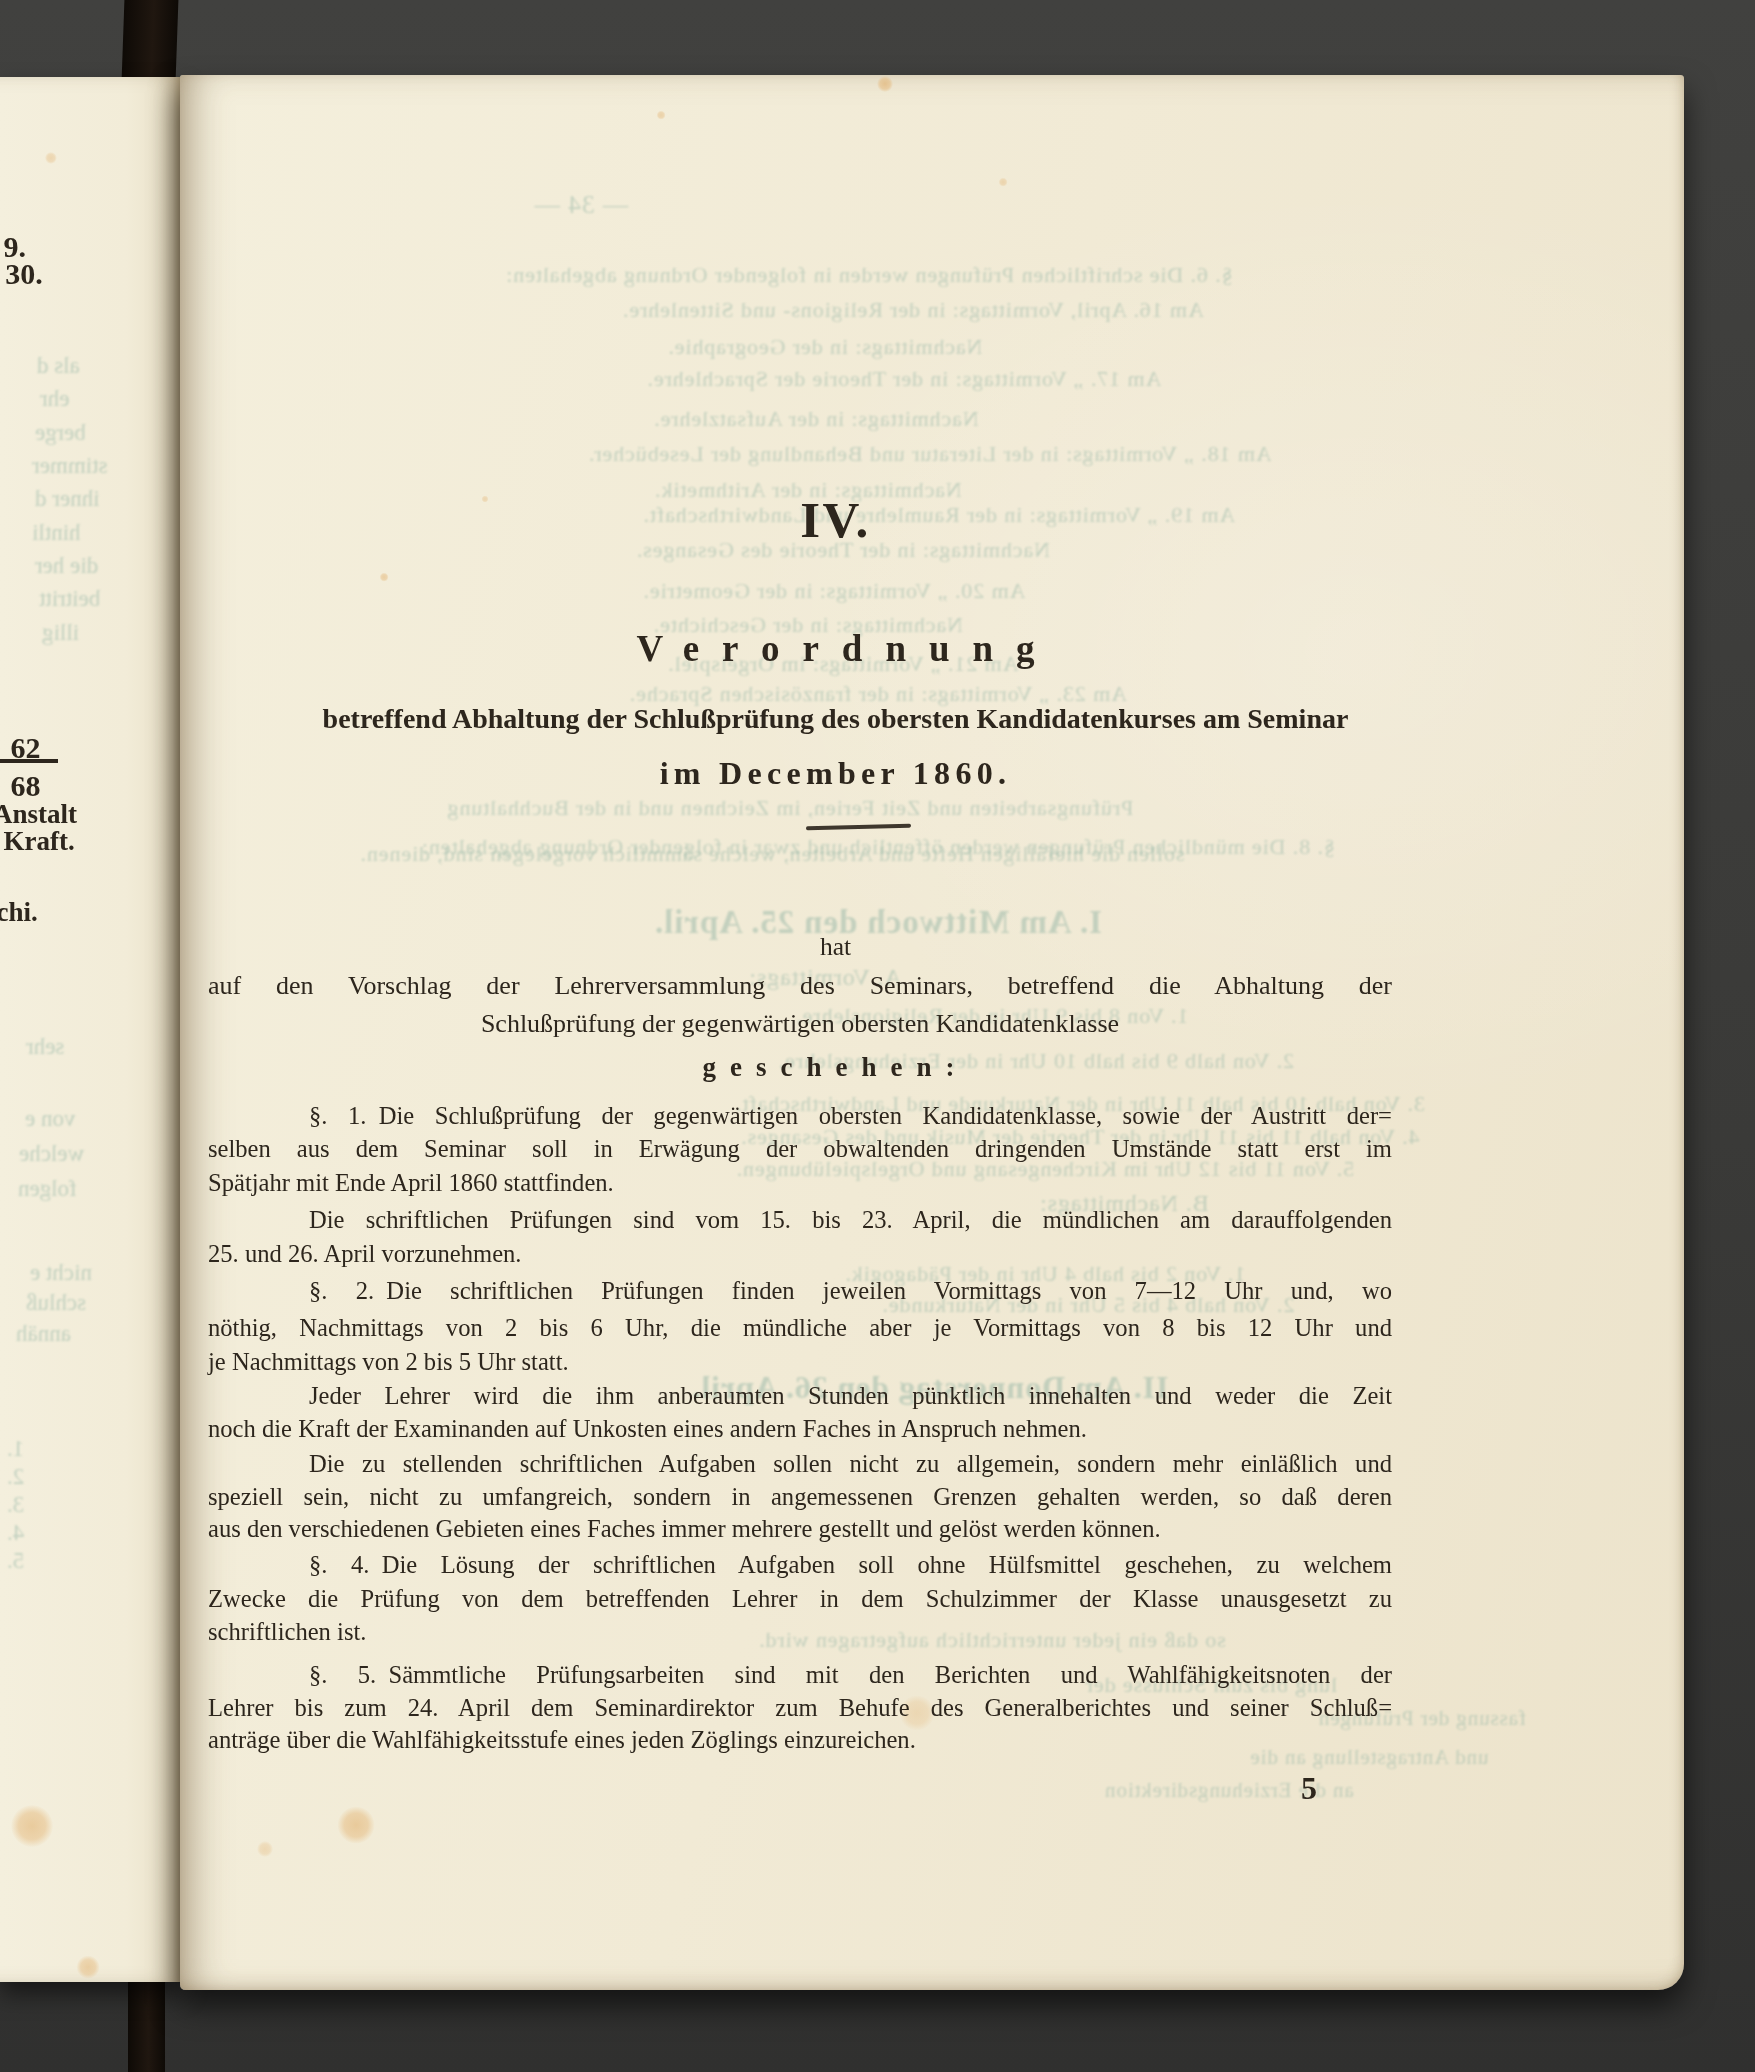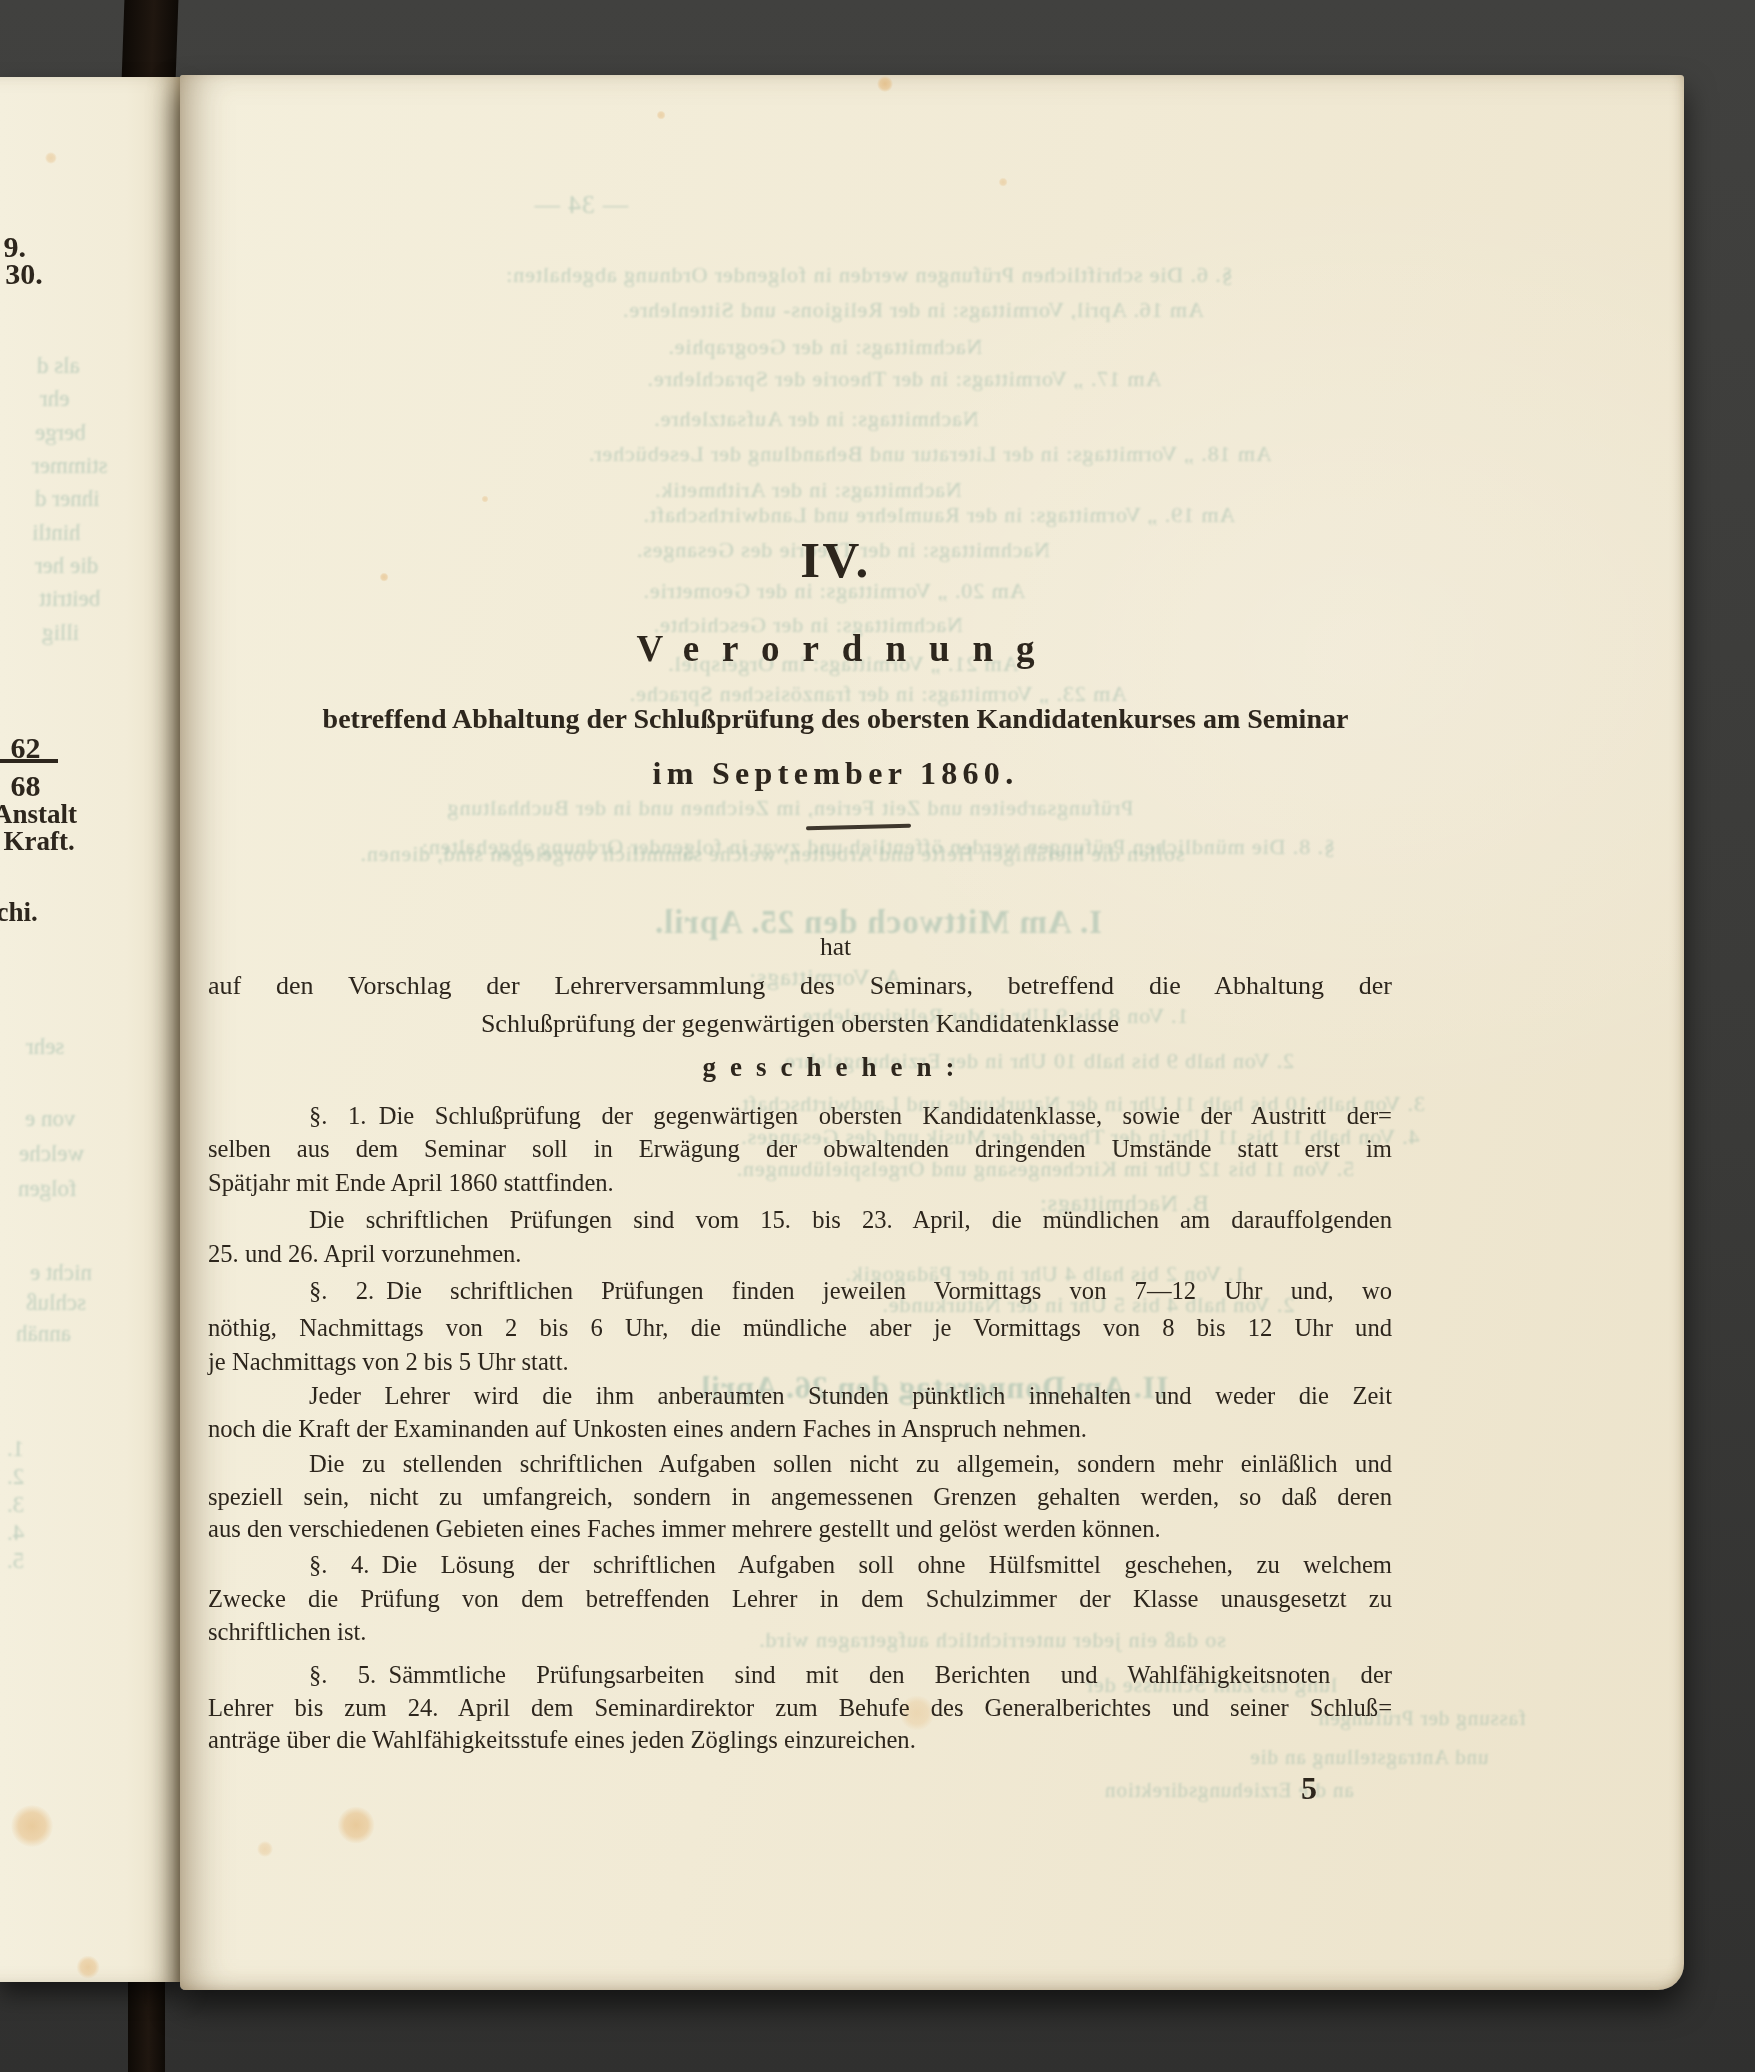--- a/index.html
+++ b/index.html
@@ -28,21 +28,21 @@
   .coords{position:absolute;width:1756px;height:2073px;}
   .main-page>.coords{left:-180px;top:-75px;}
   .edge-page>.coords{left:0;top:-77px;}
   
   .ghost{position:absolute;left:var(--cx);top:var(--y);transform:translateX(-50%) scaleX(-1);
          font-size:var(--size,22px);font-weight:var(--weight,400);color:#92b4a4;opacity:.48;
          filter:blur(1.1px);white-space:nowrap;letter-spacing:0.9px;}
   .edge-ghost{position:absolute;left:var(--x);top:var(--y);transform:scaleX(-1);
          font-size:var(--size,23px);color:#92b4a4;opacity:.5;filter:blur(1.1px);white-space:nowrap;}
   .center-head{position:absolute;left:208px;width:1255px;text-align:center;color:#2d261d;}
-  .numeral{top:531px;font-size:51px;font-weight:700;letter-spacing:2.6px;}
+  .numeral{top:491px;font-size:51px;font-weight:700;letter-spacing:2.6px;}
   .ordtitle{top:627px;font-size:37px;font-weight:700;letter-spacing:23px;text-indent:23px;}
   .sub1{top:703px;font-size:28px;font-weight:700;}
   .sub2{top:755px;font-size:32px;font-weight:700;letter-spacing:5.3px;}
   .divider{position:absolute;left:806px;top:825px;width:105px;height:3.5px;background:#3e372d;
            transform:rotate(-1.5deg);border-radius:1.8px;}
   .authority{top:857px;font-size:39px;font-weight:700;letter-spacing:0.9px;}
   .hatword{top:932px;font-size:25.5px;}
   .pre{position:absolute;left:208px;width:1184px;font-size:26px;color:#2d261d;
        text-align:justify;text-align-last:justify;}
   .pre1{top:971px;}
@@ -161,21 +161,21 @@
           <div class="fox" style="--x: 485px; --y: 499px; --r: 3.5px; --o: 0.35;"></div>
           <div class="fox" style="--x: 384px; --y: 577px; --r: 4.4px; --o: 0.45;"></div>
           <div class="fox" style="--x: 917px; --y: 1713px; --r: 17.6px; --o: 0.28;"></div>
           <div class="fox" style="--x: 356px; --y: 1825px; --r: 18.4px; --o: 0.5;"></div>
           <div class="fox" style="--x: 265px; --y: 1849px; --r: 8px; --o: 0.3;"></div>
         </div>
 
       <div class="center-head numeral">IV.</div>
       <div class="center-head sub1">betreffend Abhaltung der Schlußprüfung des obersten Kandidatenkurses am Seminar</div>
       <div class="center-head ordtitle">Verordnung</div>
-      <div class="center-head sub2">im September 1860.</div>
+      <div class="center-head sub2">im December 1860.</div>
       <div class="divider"></div>
       <div class="center-head hatword">hat</div>
       <div class="pre pre1">auf den Vorschlag der Lehrerversammlung des Seminars, betreffend die Abhaltung der</div>
       <div class="pre pre2">Schlußprüfung der gegenwärtigen obersten Kandidatenklasse</div>
       <div class="center-head decree">geschehen:</div>
 
       <div>
 
       <div class="ink-line" style="--y: 1100px; --x: 309px; --w: 1083px;">§. 1. Die Schlußprüfung der gegenwärtigen obersten Kandidatenklasse, sowie der Austritt der=</div>
           <div class="ink-line" style="--y: 1133px;">selben aus dem Seminar soll in Erwägung der obwaltenden dringenden Umstände statt erst im</div>

